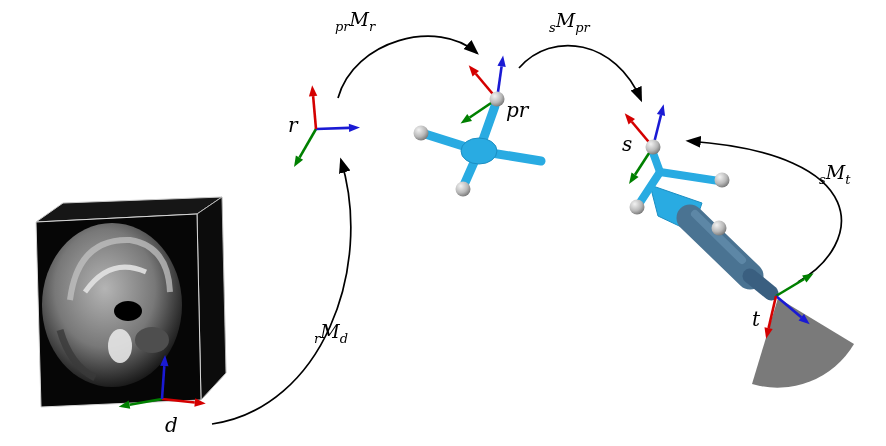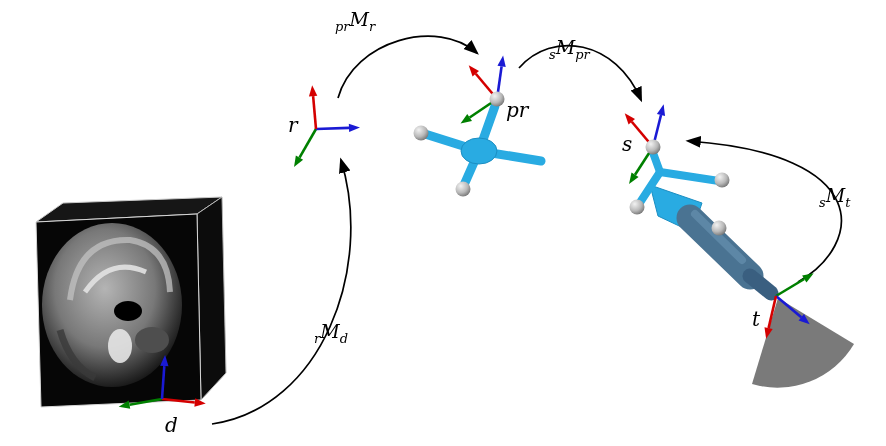--- a/index.html
+++ b/index.html
@@ -119,23 +119,23 @@
 
     <g transform="translate(162,399)">
       <use href="#ax" color="#008000" transform="rotate(170)"></use>
       <use href="#ax" color="#d40000" transform="rotate(6)"></use>
       <use href="#ax" color="#1a1ad4" transform="rotate(-86)"></use>
     </g>
   </svg>
 
   <div class="lbl math" style="left:335px;top:8px"><sub>pr</sub><span>M</span><sub>r</sub></div>
 
-  <div class="lbl math" style="left:549px;top:36px"><sub>s</sub><span>M</span><sub>pr</sub></div>
+  <div class="lbl math" style="left:549px;top:9px"><sub>s</sub><span>M</span><sub>pr</sub></div>
 
-  <div class="lbl math" style="left:819px;top:184px"><sub>s</sub><span>M</span><sub>t</sub></div>
+  <div class="lbl math" style="left:819px;top:161px"><sub>s</sub><span>M</span><sub>t</sub></div>
 
   <div class="lbl math" style="left:314px;top:320px"><sub>r</sub><span>M</span><sub>d</sub></div>
 
   <div class="lbl frame-label" style="left:288px;top:113px"><span>r</span></div>
 
   <div class="lbl frame-label" style="left:506px;top:98px"><span>pr</span></div>
 
   <div class="lbl frame-label" style="left:622px;top:132px"><span>s</span></div>
 
   <div class="lbl frame-label" style="left:752px;top:307px"><span>t</span></div>

